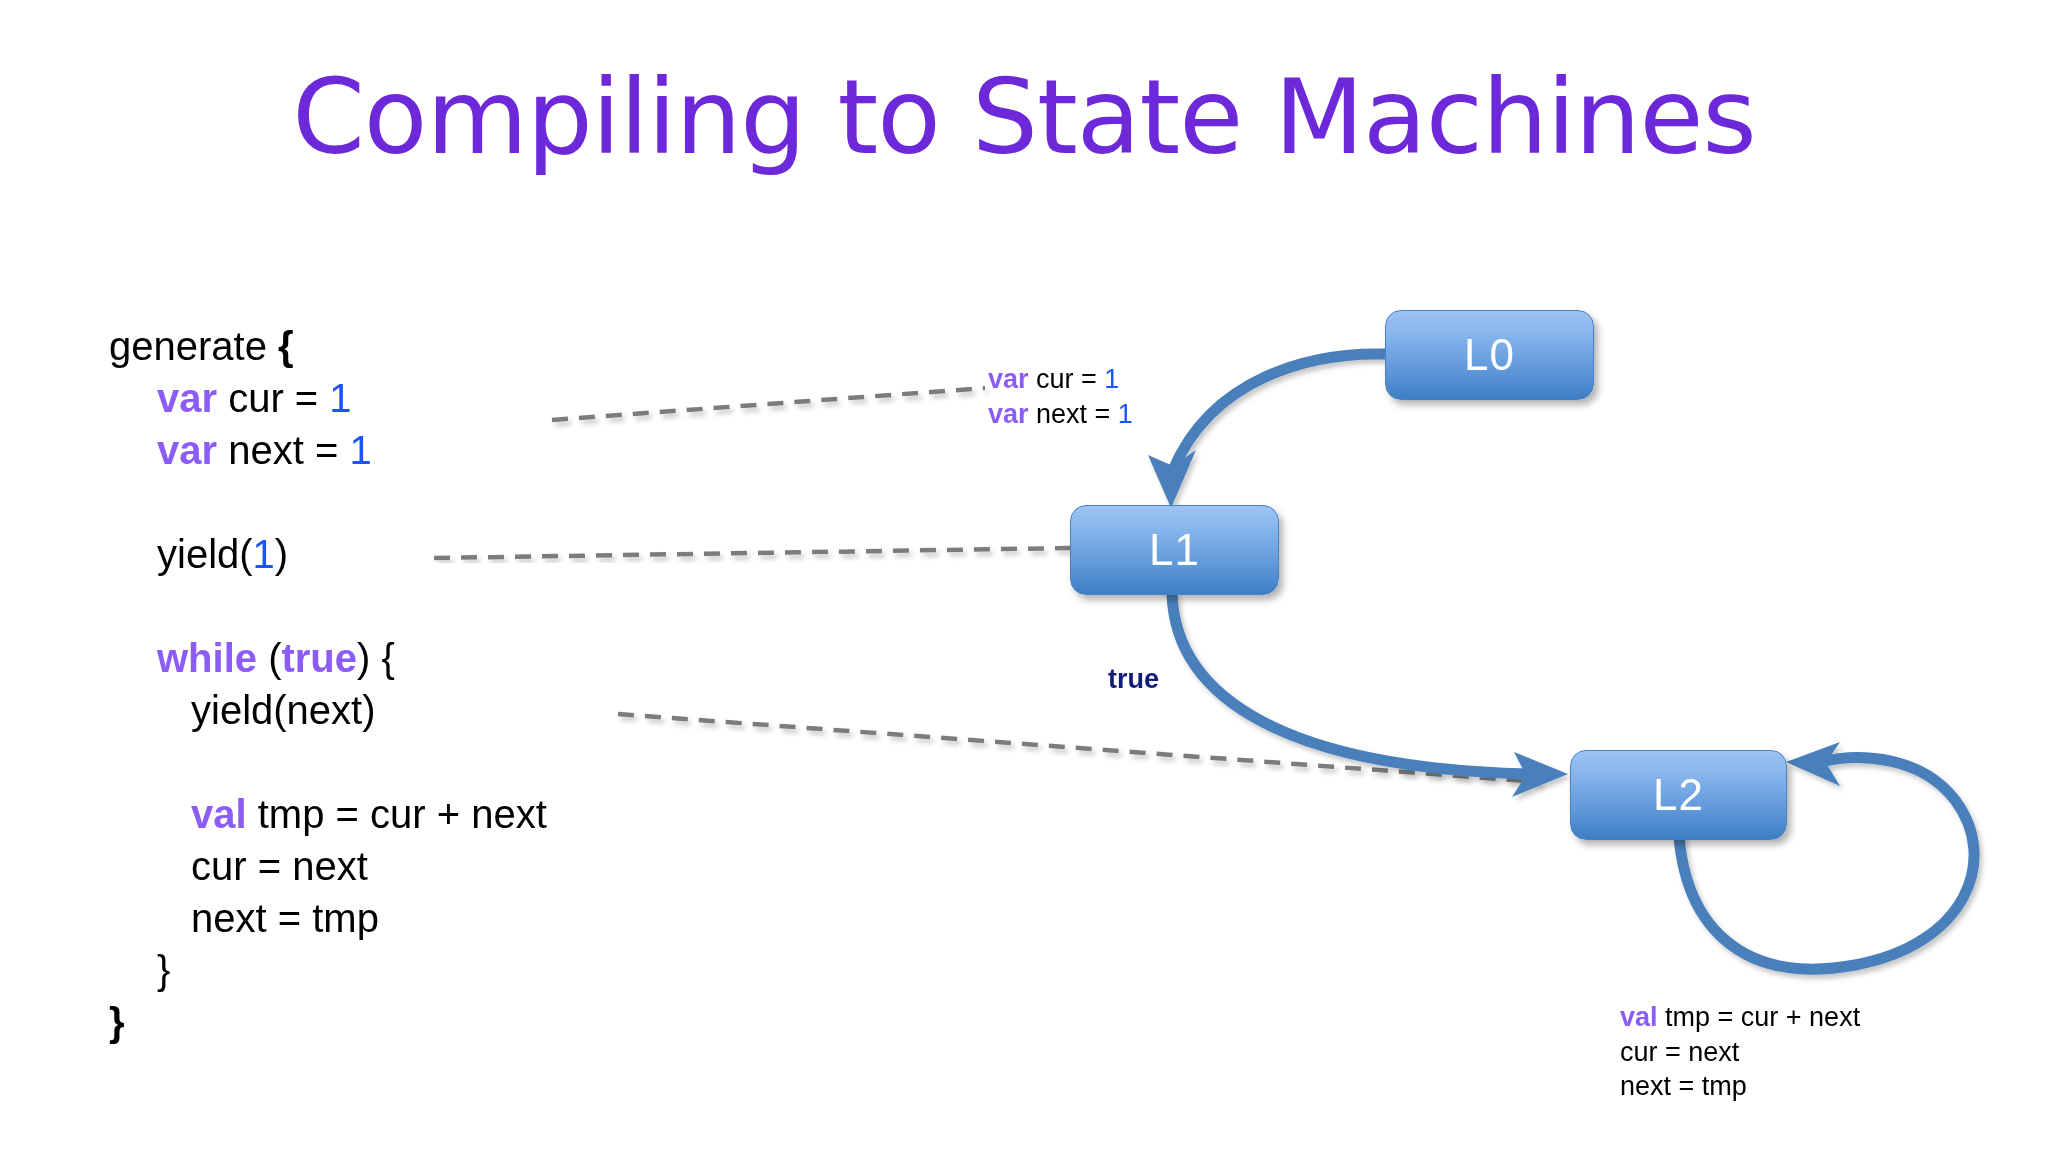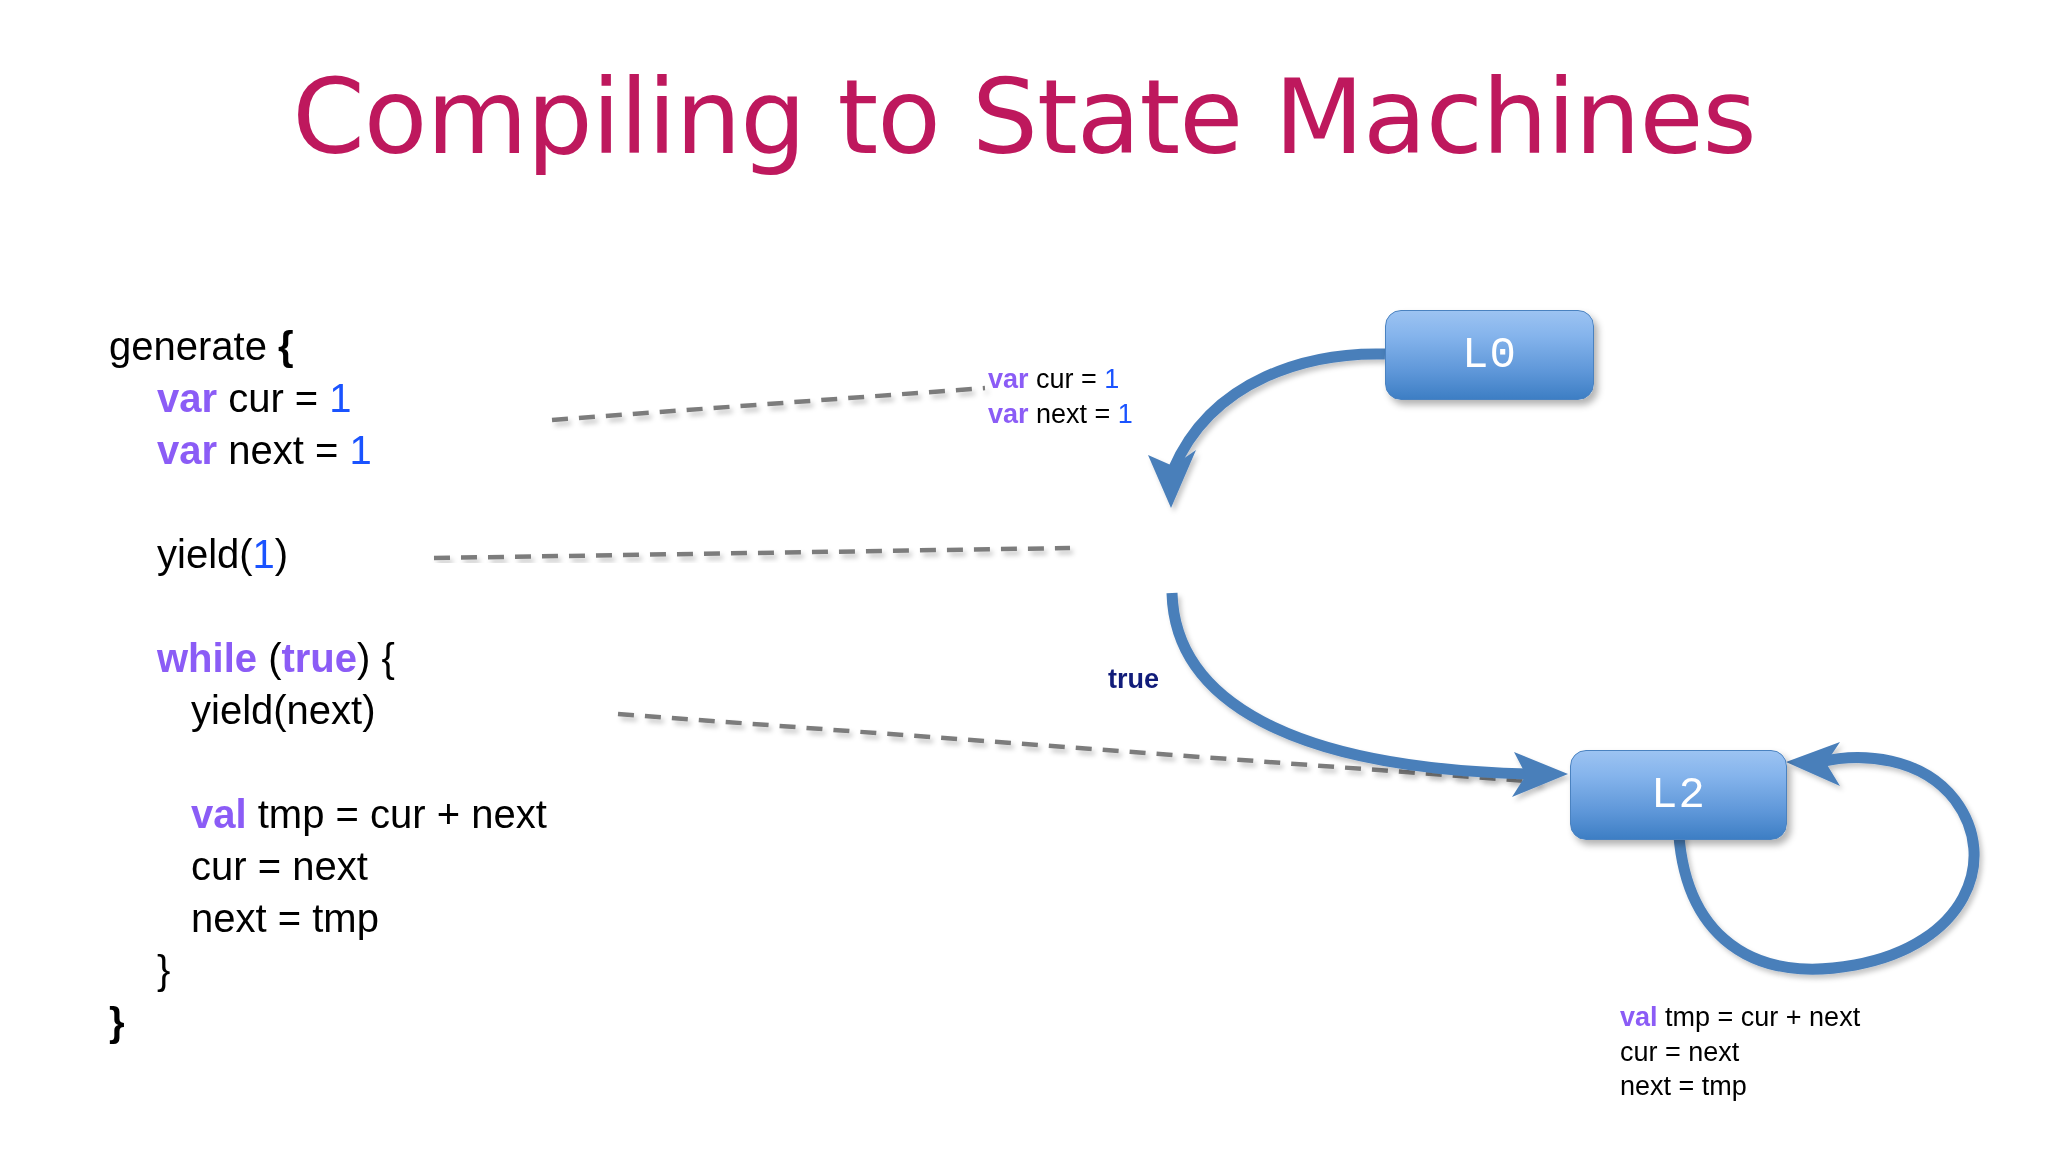--- a/index.html
+++ b/index.html
@@ -19,21 +19,21 @@
   
   #title {
     position: absolute;
     left: 0;
     top: 60px;
     width: 2048px;
     text-align: center;
     font-family: "DejaVu Sans", sans-serif;
     font-size: 104px;
     font-weight: 400;
-    color: #be185d;
+    color: #6d28d9;
     letter-spacing: -1px;
     line-height: 1.1;
     white-space: nowrap;
   }
 
   
   #code {
     position: absolute;
     left: 109px;
     top: 320px;
@@ -63,21 +63,21 @@
   .node {
     position: absolute;
     border-radius: 16px;
     border: 1.5px solid #4a82c0;
     background: linear-gradient(to bottom, #9cc3f2 0%, #85b4ec 28%, #5d96d8 70%, #3d7ec4 100%);
     box-shadow: 4px 5px 7px rgba(0,0,0,0.30);
     display: flex;
     align-items: center;
     justify-content: center;
     color: #ffffff;
-    font-family: Liberation Mono, monospace;
+    font-family: Liberation Sans, sans-serif;
     font-size: 44px;
     font-weight: 400;
     letter-spacing: 1px;
   }
   #node-l0 { left: 1385px; top: 310px; width: 207px; height: 88px; }
   #node-l1 { left: 1070px; top: 505px; width: 207px; height: 88px; }
   #node-l2 { left: 1570px; top: 750px; width: 215px; height: 88px; }
 
   
   .anno {
@@ -141,20 +141,23 @@
     <g filter="url(#lineshadow)">
       <path d="M 1678 806 C 1676 930 1745 985 1855 965 C 1965 945 2000 860 1955 800 C 1922 757 1862 752 1820 762" fill="none" stroke="#4a7fba" stroke-width="11" stroke-linecap="butt"></path>
       <polygon points="1786,762 1840,742 1826,763 1840,786" fill="#4a7fba"></polygon>
     </g>
   </svg>
 
   <div class="node" id="node-l0">
     <span>L0</span>
   </div>
 
+  <div class="node" id="node-l1">
+    <span>L1</span>
+  </div>
 
   <div class="node" id="node-l2">
     <span>L2</span>
   </div>
 
   <div class="anno" id="anno-init"><div><span class="kw">var</span><span> cur = </span><span class="num">1</span></div><div><span class="kw">var</span><span> next = </span><span class="num">1</span></div></div>
 
   <div class="anno" id="label-true">true</div>
 
   <div class="anno" id="anno-body"><div><span class="kw">val</span><span> tmp = cur + next</span></div><div><span>cur = next</span></div><div><span>next = tmp</span></div></div>

